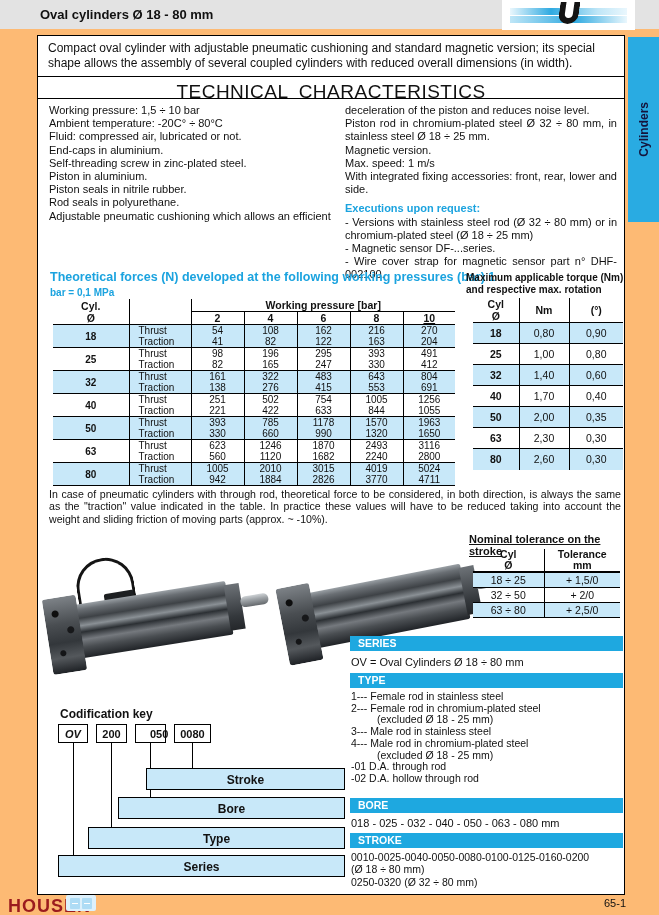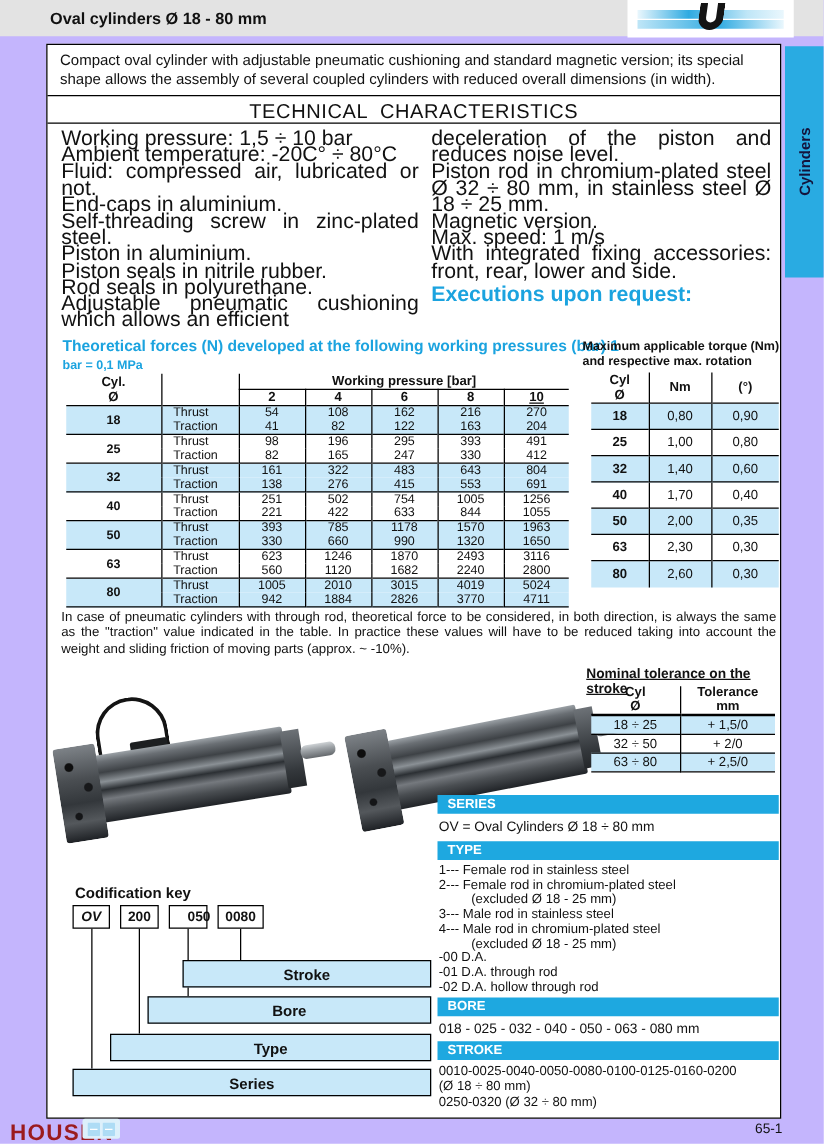--- a/index.html
+++ b/index.html
@@ -1,17 +1,17 @@
 <!DOCTYPE html>
 <html><head>
 <meta charset="utf-8">
 <style>
   * { margin:0; padding:0; box-sizing:border-box; }
   body { font-family:"Liberation Sans", sans-serif; background:#fff; }
-  .page { position:relative; width:659px; height:915px; background:#c4b5fd; overflow:hidden; }
+  .page { position:relative; width:659px; height:915px; background:#fdba74; overflow:hidden; }
 
   
   .topbar { position:absolute; left:0; top:0; width:659px; height:29px; background:#E3E3E3; }
   .topbar-title { position:absolute; left:40px; top:7px; font-size:13px; font-weight:bold; color:#111; }
   .logo-box { position:absolute; left:502px; top:0; width:133px; height:30px; background:#fff; }
   .stripe { position:absolute; left:8px; width:117px; height:7px; }
   .stripe.s1 { top:8px;  background:linear-gradient(90deg,#eaf7fd 0%, #2FAAE1 35%, #bfe6f7 75%, #eaf7fd 100%); }
   .stripe.s2 { top:16px; background:linear-gradient(90deg,#bfe6f7 0%, #2FAAE1 55%, #eaf7fd 100%); }
   .logo-u { position:absolute; left:57px; top:2px; width:20px; height:22px;
             border-left:6px solid #141414; border-right:6px solid #141414; border-bottom:6px solid #141414;
@@ -21,24 +21,24 @@
   .side-tab { position:absolute; right:0; top:37px; width:31px; height:185px; background:#29ABE2;
               display:flex; align-items:center; justify-content:center; }
   .side-tab span { writing-mode:vertical-rl; transform:rotate(180deg); font-weight:bold; font-size:12px; color:#14143c; }
 
   
   .main { position:absolute; left:37px; top:35px; width:588px; height:860px; border:1px solid #000; background:#fff; }
 
   .intro { position:absolute; left:0; top:0; width:100%; height:41px; border-bottom:1px solid #000;
            padding:5px 10px 0 10px; font-size:12px; line-height:14.5px; color:#111; }
   .tech-title { position:absolute; left:0; top:41px; width:100%; height:22px; border-bottom:1px solid #000;
-                text-align:center; font-size:16px; letter-spacing:.5px; word-spacing:5px; padding-top:4px; color:#111; }
+                text-align:center; font-size:19px; letter-spacing:.5px; word-spacing:5px; padding-top:4px; color:#111; }
 
   .tech-cols { position:absolute; left:11px; top:68px; width:568px; display:flex; gap:10px;
-               font-size:17px; line-height:13.2px; color:#111; }
+               font-size:11px; line-height:13.2px; color:#111; }
   .tech-col-l { width:286px; text-align:justify; }
   .tech-col-r { width:272px; text-align:justify; }
   .exec-title { color:#1BA3DF; font-weight:bold; margin-top:6px; }
 
   .forces-title { position:absolute; left:12px; top:234px; color:#1BA3DF; font-weight:bold; font-size:12.5px; }
   .forces-sub   { position:absolute; left:12px; top:251px; color:#1BA3DF; font-weight:bold; font-size:10px; }
 
   table { border-collapse:collapse; }
   .forces-table { position:absolute; left:15px; top:263px; width:402px; table-layout:fixed; font-size:10px; }
   .forces-table th, .forces-table td { text-align:center; padding:0; color:#111; }
@@ -149,20 +149,25 @@
         </div>
       <div class="tech-col-r">
         <div>
             <div>deceleration of the piston and reduces noise level.</div>
             <div>Piston rod in chromium-plated steel Ø 32 ÷ 80 mm, in stainless steel Ø 18 ÷ 25 mm.</div>
             <div>Magnetic version.</div>
             <div>Max. speed: 1 m/s</div>
             <div>With integrated fixing accessories: front, rear, lower and side.</div>
           </div>
         <div class="exec-title">Executions upon request:</div>
+        <div>
+            <div>- Versions with stainless steel rod (Ø 32 ÷ 80 mm) or in chromium-plated steel (Ø 18 ÷ 25 mm)</div>
+            <div>- Magnetic sensor DF-...series.</div>
+            <div>- Wire cover strap for magnetic sensor part n° DHF-002100.</div>
+          </div>
       </div>
     </div>
 
     <div class="forces-title">Theoretical forces (N) developed at the following working pressures (bar) 1</div>
     <div class="forces-sub">bar = 0,1 MPa</div>
     <table class="forces-table">
       <colgroup>
         <col style="width:76px">
           <col style="width:62px">
           <col style="width:53px">
@@ -429,21 +434,20 @@
     <div class="sec-text" style="top:620px;">OV = Oval Cylinders Ø 18 ÷ 80 mm</div>
 
     <div class="sec-bar" style="top:637px;">TYPE</div>
     <div class="sec-list" style="top:655px;">
         <div>1--- Female rod in stainless steel</div>
         <div>2--- Female rod in chromium-plated steel</div>
         <div class="ind">(excluded Ø 18 - 25 mm)</div>
         <div>3--- Male rod in stainless steel</div>
         <div>4--- Male rod in chromium-plated steel</div>
         <div class="ind">(excluded Ø 18 - 25 mm)</div>
-        <div>-00 D.A.</div>
         <div>-01 D.A. through rod</div>
         <div>-02 D.A. hollow through rod</div>
       </div>
 
     <div class="sec-bar" style="top:762px;">BORE</div>
     <div class="sec-text" style="top:781px;">018 - 025 - 032 - 040 - 050 - 063 - 080 mm</div>
 
     <div class="sec-bar" style="top:797px;">STROKE</div>
     <div class="sec-list" style="top:815px; line-height:12.3px;">
         <div>0010-0025-0040-0050-0080-0100-0125-0160-0200</div>

